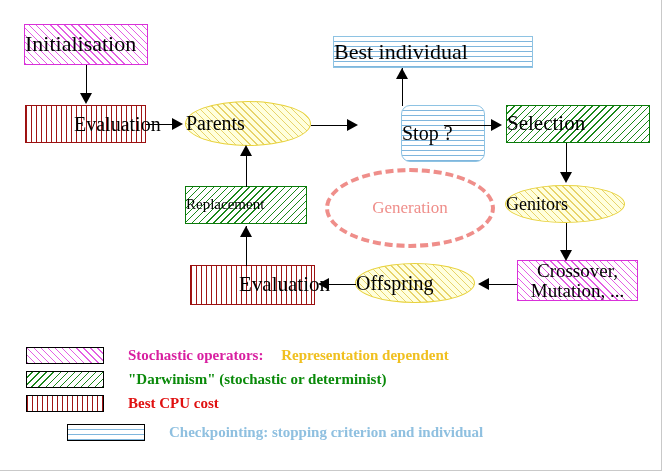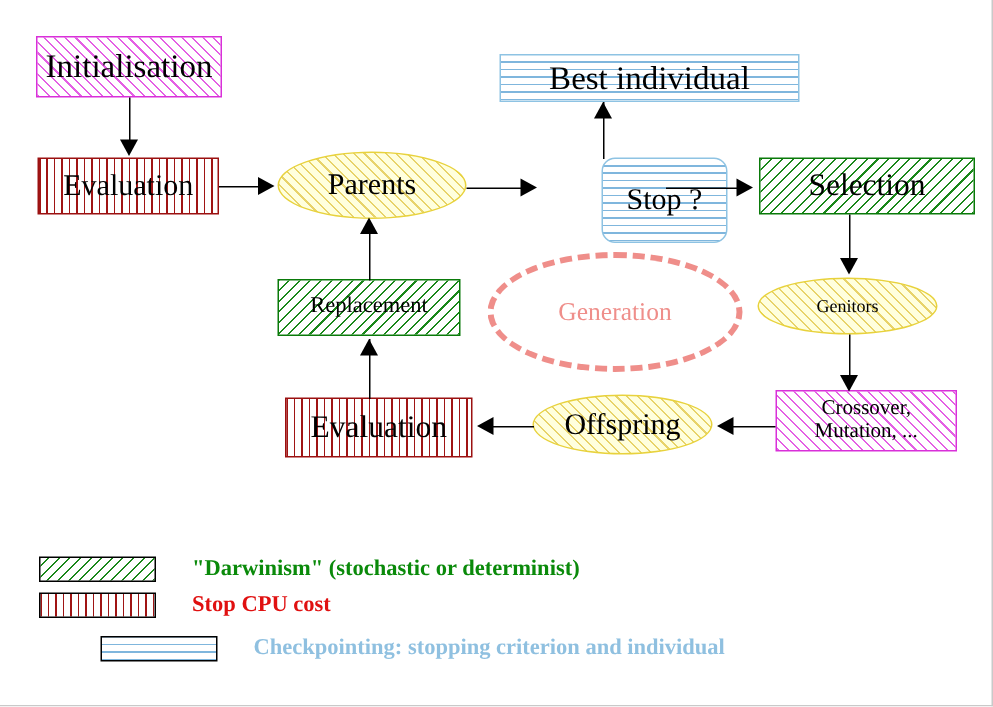--- a/index.html
+++ b/index.html
@@ -18,21 +18,21 @@
     overflow: hidden;
     font-family: "Liberation Serif", "DejaVu Serif", serif;
   }
 
   
   .node {
     position: absolute;
     box-sizing: border-box;
     display: flex;
     align-items: center;
-    justify-content: center;
+    justify-content: flex-start;
     text-align: center;
     color: #000000;
     line-height: 1.02;
     white-space: nowrap;
   }
   .node .lbl { position: relative; z-index: 3; }
 
   .boxnode { border: 1px solid #000; }
 
   
@@ -43,20 +43,21 @@
   }
   .pat-diag-down {          
     background-color: #ffffff;
     background-image: repeating-linear-gradient(-45deg,
         #1a871a 0px, #1a871a 1px, rgba(255,255,255,0) 1px, rgba(255,255,255,0) 5px);
   }
   .pat-vert {               
     background-color: #ffffff;
     background-image: repeating-linear-gradient(90deg,
         #a01414 0px, #a01414 1px, rgba(255,255,255,0) 1px, rgba(255,255,255,0) 5px);
+    padding-left: 48px;
   }
   .pat-horz {               
     background-color: #ffffff;
     background-image: repeating-linear-gradient(0deg,
         #7fb6dd 0px, #7fb6dd 1px, rgba(255,255,255,0) 1px, rgba(255,255,255,0) 5px);
   }
   .pat-yellow {             
     background-color: #ffffdd;
     background-image: repeating-linear-gradient(45deg,
         #e8d36a 0px, #e8d36a 1px, rgba(255,255,255,0) 1px, rgba(255,255,255,0) 5px);
@@ -149,25 +150,25 @@
   </div>
 
   <div class="node boxnode pat-diag-down bd-green" style="left:185px; top:186px; width:122px; height:38px; font-size:15px;">
     <span class="lbl">Replacement</span>
   </div>
 
   <div class="gen-ellipse" style="left:325px; top:168px; width:170px; height:80px; font-size:17px;">
     <span class="lbl">Generation</span>
   </div>
 
-  <div class="node ellipse pat-yellow" style="left:505px; top:185px; width:120px; height:38px; font-size:12px;">
+  <div class="node ellipse pat-yellow" style="left:505px; top:185px; width:120px; height:38px; font-size:18px;">
     <span class="lbl">Genitors</span>
   </div>
 
-  <div class="node boxnode pat-diag-up bd-magenta" style="left:517px; top:260px; width:121px; height:41px; font-size:14px; flex-direction:column; justify-content:center;">
+  <div class="node boxnode pat-diag-up bd-magenta" style="left:517px; top:260px; width:121px; height:41px; font-size:19px; flex-direction:column; justify-content:center;">
     <span class="lbl">Crossover,</span>
     <span class="lbl">Mutation, ...</span>
   </div>
 
   <div class="node ellipse pat-yellow" style="left:355px; top:263px; width:120px; height:40px; font-size:20px;">
     <span class="lbl">Offspring</span>
   </div>
 
   <div class="node boxnode pat-vert bd-red" style="left:190px; top:265px; width:125px; height:40px; font-size:21px;">
     <span class="lbl">Evaluation</span>
@@ -199,29 +200,36 @@
 
   <div class="ln h" style="left:328px; top:284px; width:28px;"></div>
   <div class="arw left" style="left:318px; top:278px;"></div>
 
   <div class="ln v" style="left:246px; top:226px; height:40px;"></div>
   <div class="arw up" style="left:240px; top:226px;"></div>
 
   <div class="ln v" style="left:246px; top:148px; height:39px;"></div>
   <div class="arw up" style="left:240px; top:145px;"></div>
 
+  <div class="legend-row" style="top:347px;">
+    <div class="swatch pat-diag-up bd-magenta"></div>
+    <div class="legend-text">
+      <span style="color:#d81fa0;">Stochastic operators:</span>
+      <span class="part2" style="color:#f0c020; margin-left:14px;">Representation dependent</span>
+    </div>
+  </div>
 
   <div class="legend-row" style="top:371px;">
     <div class="swatch pat-diag-down bd-green"></div>
     <div class="legend-text" style="color:#0a8a0a;">"Darwinism" (stochastic or determinist)</div>
   </div>
 
   <div class="legend-row" style="top:395px;">
     <div class="swatch pat-vert bd-red"></div>
-    <div class="legend-text" style="color:#e01010;">Stop CPU cost</div>
+    <div class="legend-text" style="color:#e01010;">Best CPU cost</div>
   </div>
 
   <div class="legend-row" style="top:424px;">
     <div class="swatch pat-horz bd-blue"></div>
     <div class="legend-text" style="color:#8fc0e0;">Checkpointing: stopping criterion and individual</div>
   </div>
 
 </div>
 
 </body></html>

